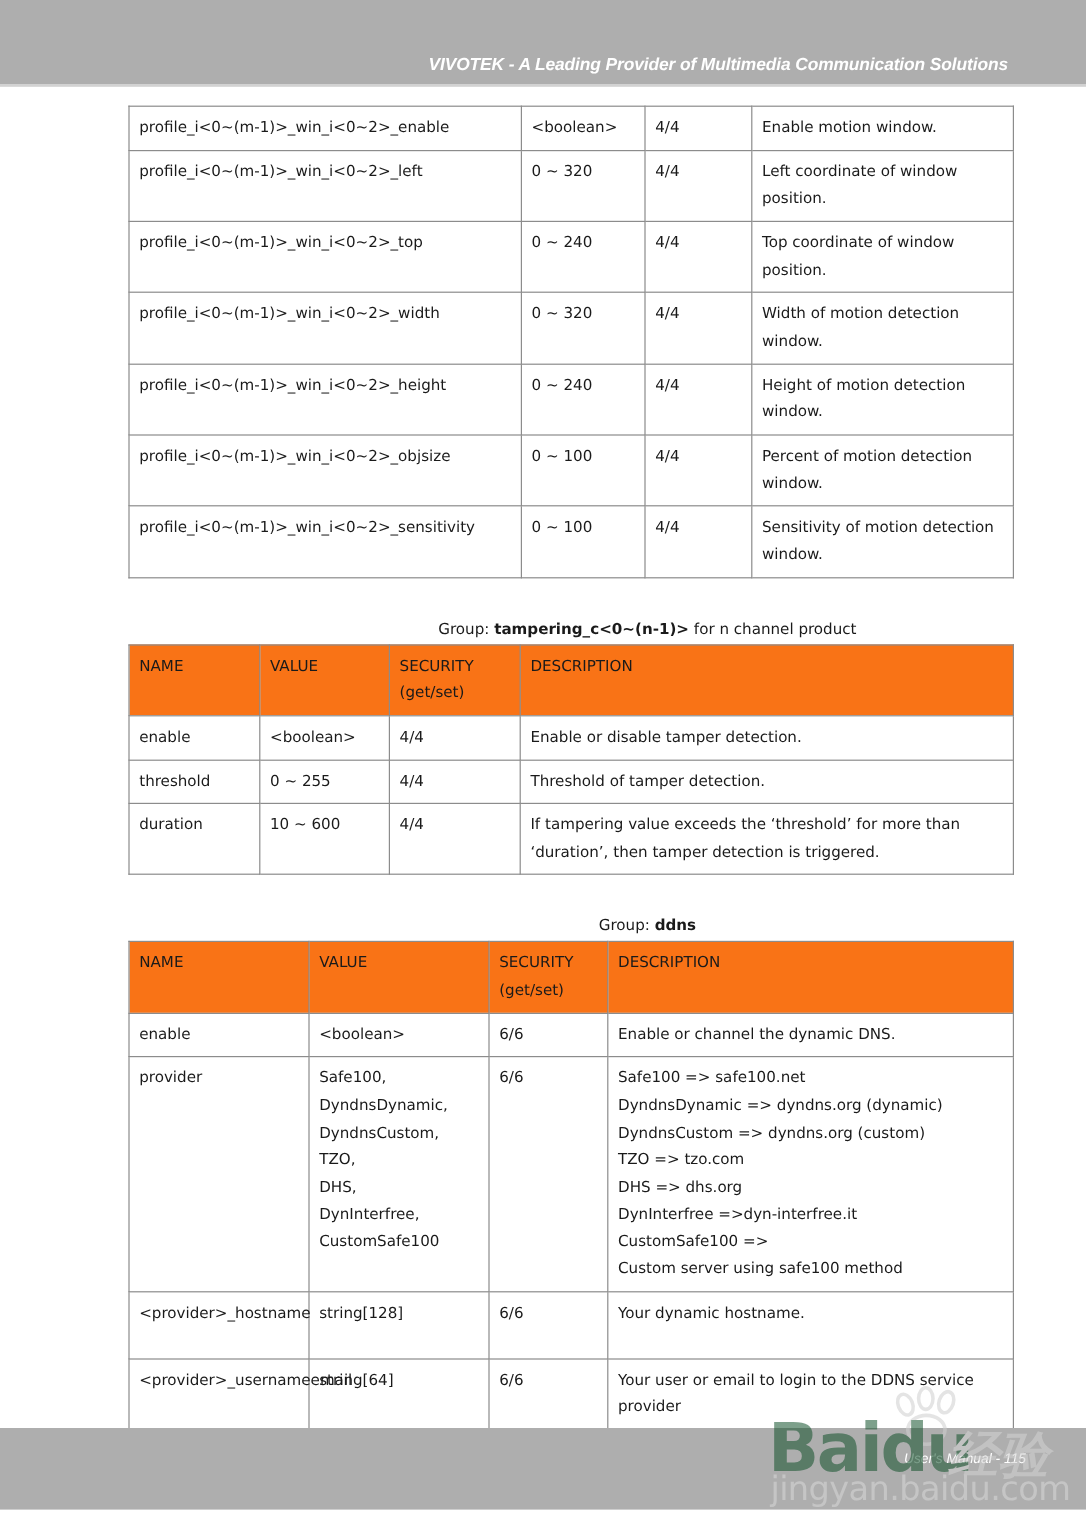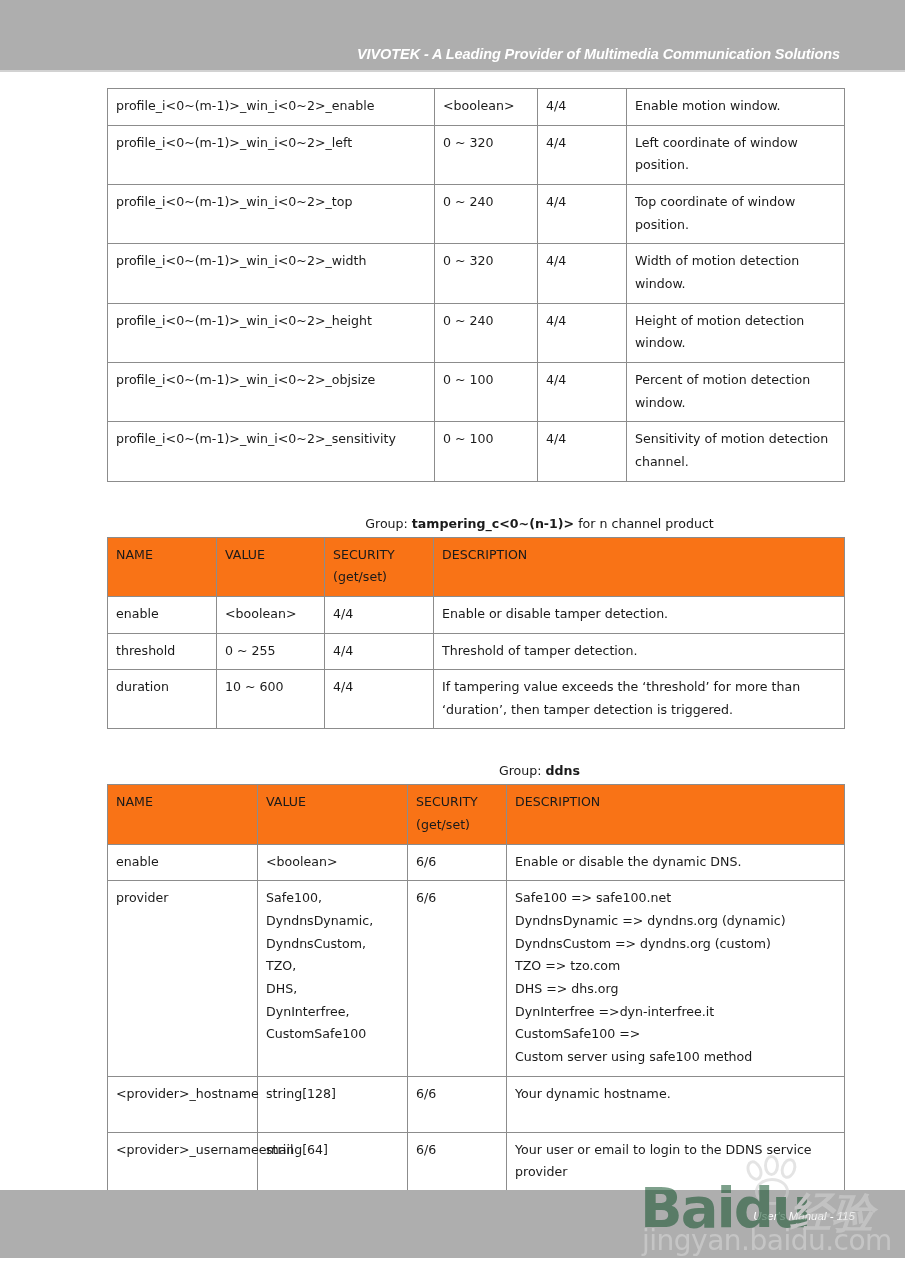--- a/index.html
+++ b/index.html
@@ -205,21 +205,21 @@
       <tr>
         <td class="tall">profile_i&lt;0~(m-1)&gt;_win_i&lt;0~2&gt;_objsize</td>
         <td class="tall">0 ~ 100</td>
         <td class="tall">4/4</td>
         <td class="tall">Percent of motion detection window.</td>
       </tr>
       <tr>
         <td class="tall">profile_i&lt;0~(m-1)&gt;_win_i&lt;0~2&gt;_sensitivity</td>
         <td class="tall">0 ~ 100</td>
         <td class="tall">4/4</td>
-        <td class="tall">Sensitivity of motion detection channel.</td>
+        <td class="tall">Sensitivity of motion detection window.</td>
       </tr>
     </tbody>
   </table>
 
   <div class="sp-1"></div>
 
   <div class="group-line"><span>Group: </span><b>tampering_c&lt;0~(n-1)&gt;</b><span> for n channel product</span></div>
 
   <table class="spec">
     <thead>
@@ -278,21 +278,21 @@
           </span>
         </th>
         <th class="tall">DESCRIPTION</th>
       </tr>
     </thead>
     <tbody>
       <tr>
         <td>enable</td>
         <td>&lt;boolean&gt;</td>
         <td>6/6</td>
-        <td>Enable or disable the dynamic DNS.</td>
+        <td>Enable or channel the dynamic DNS.</td>
       </tr>
       <tr>
         <td>provider</td>
         <td>
           <span class="cell-lines">
             <span>Safe100,</span>
             <span>DyndnsDynamic,</span>
             <span>DyndnsCustom,</span>
             <span>TZO,</span>
             <span>DHS,</span>

